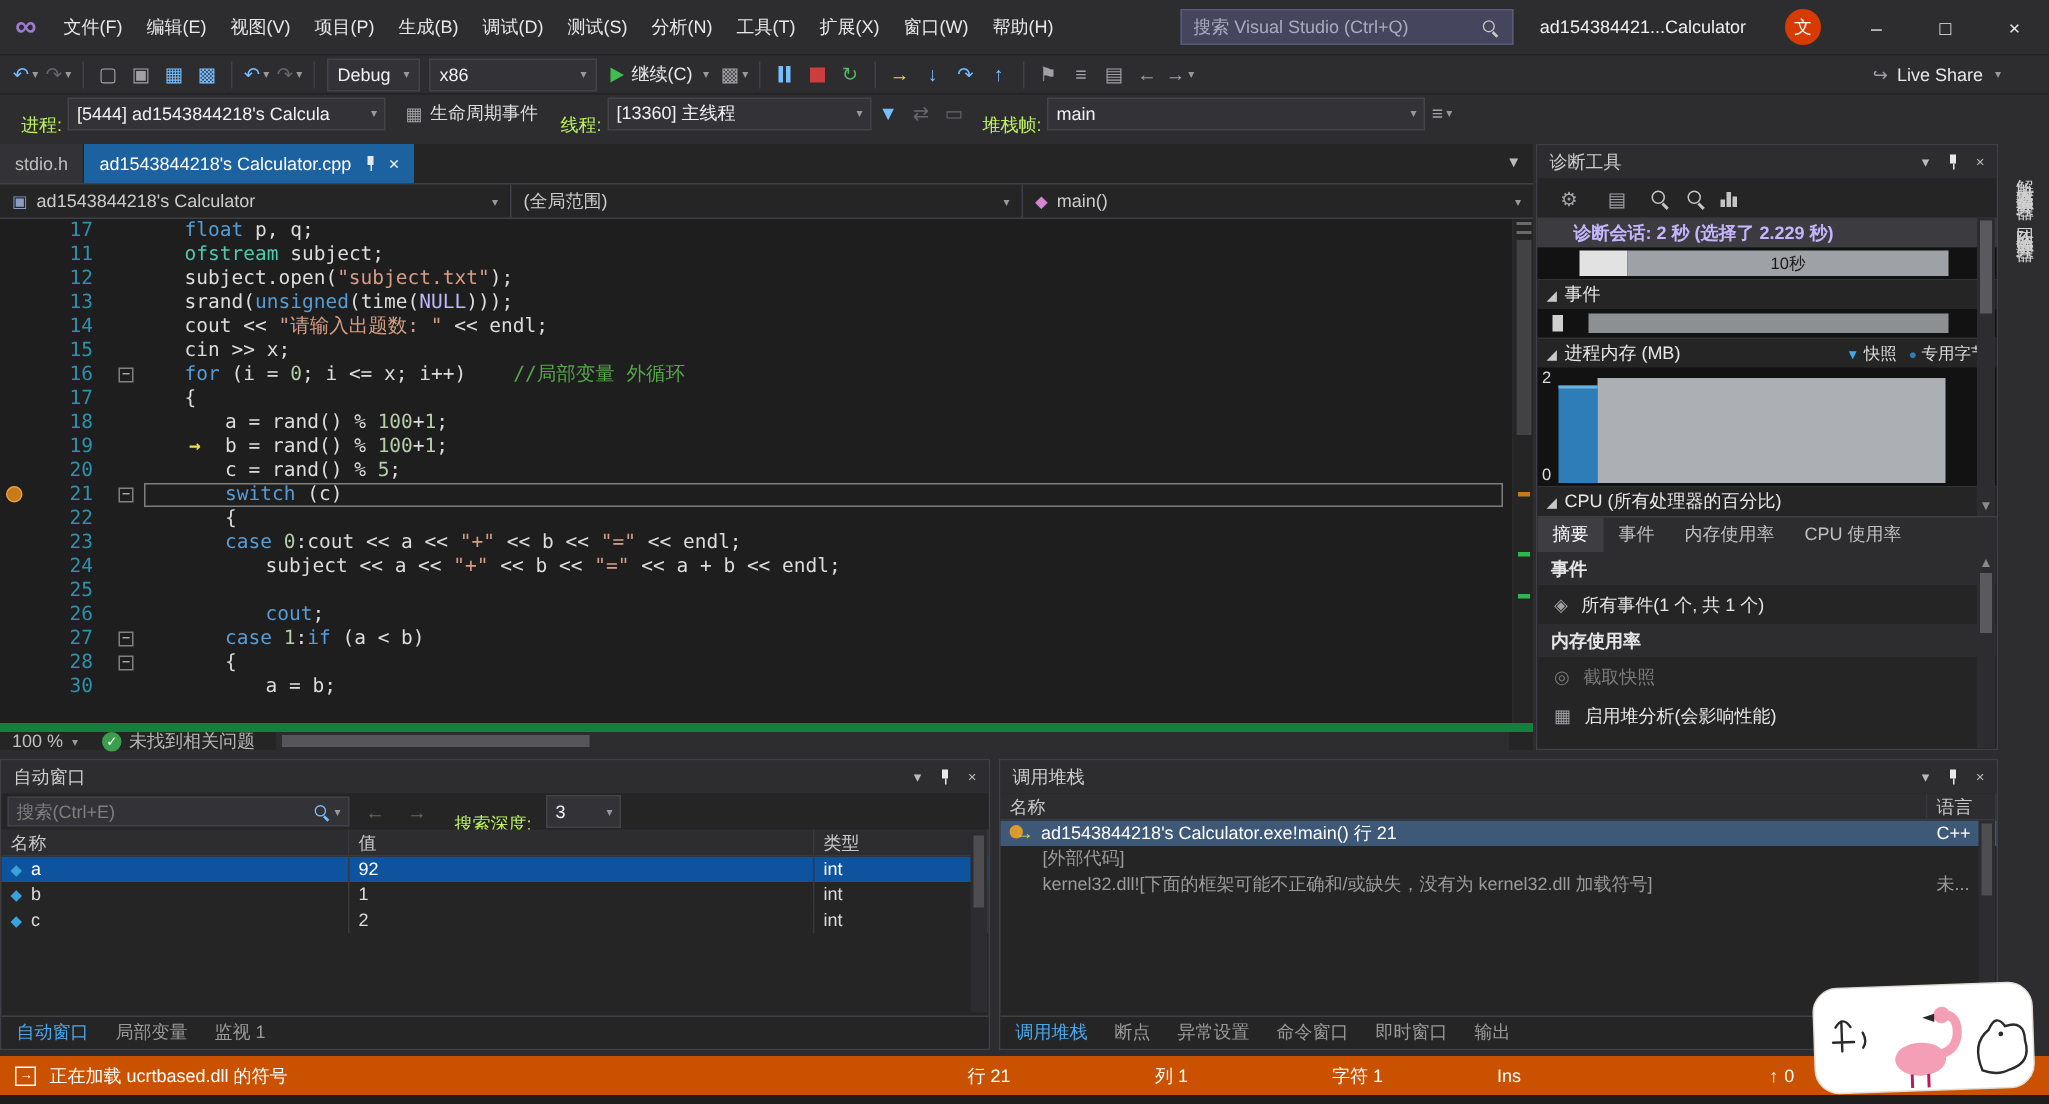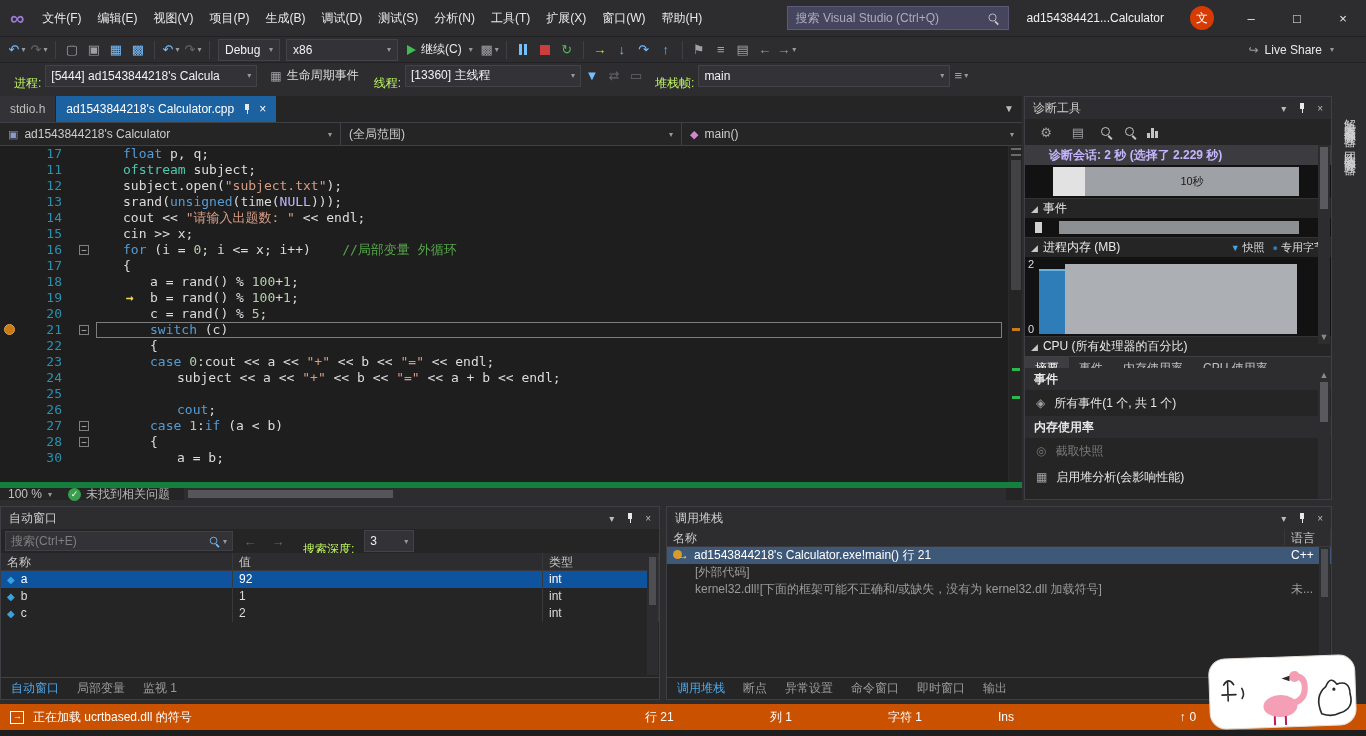--- a/index.html
+++ b/index.html
@@ -104,21 +104,21 @@
   
   .diag{left:1024px;top:96px;width:308px;height:404px;}
   .dg-toolbar{height:26px;display:flex;align-items:center;gap:10px;padding:0 10px;background:#252526;}
   .mag{width:14px;height:14px;position:relative;display:inline-block;}
   .mag::before{content:"";position:absolute;left:2px;top:2px;width:7px;height:7px;border:1.5px solid #C5C5C5;border-radius:50%;}
   .mag::after{content:"";position:absolute;left:10px;top:10px;width:5px;height:1.5px;background:#C5C5C5;transform:rotate(45deg);transform-origin:0 0;}
   .chart-ic{display:inline-flex;align-items:flex-end;gap:1px;height:12px;}
   .chart-ic i{width:3px;background:#C5C5C5;display:block;}
   .chart-ic i:nth-child(1){height:5px;} .chart-ic i:nth-child(2){height:10px;} .chart-ic i:nth-child(3){height:7px;}
   .dg-session{height:20px;line-height:20px;background:#3C3C40;color:#c4b5fd;font-weight:bold;padding:0 24px;font-size:12px;white-space:nowrap;}
-  .dtl{position:relative;height:34px;background:#121212;border-bottom:1px solid #333;}
+  .dtl{position:relative;height:22px;background:#121212;border-bottom:1px solid #333;}
   .dtl .wseg{position:absolute;left:28px;top:2px;bottom:2px;width:32px;background:#E2E2E2;}
   .dtl .gseg{position:absolute;left:60px;right:32px;top:2px;bottom:2px;background:#9EA2A6;color:#1A1A1A;
              display:flex;align-items:center;justify-content:center;font-size:11px;}
   .dsec{height:19px;display:flex;align-items:center;padding:0 6px;background:#252526;color:#E8E8E8;gap:5px;white-space:nowrap;}
   .tri{color:#C8C8C8;font-size:9px;}
   .legend{margin-left:auto;display:flex;gap:8px;font-size:11px;color:#DDD;align-items:center;white-space:nowrap;}
   .evtrack{position:relative;height:20px;background:#121212;border-bottom:1px solid #333;}
   .evtrack .evicon{position:absolute;left:10px;top:4px;width:7px;height:11px;background:#D0D0D0;}
   .evtrack .evband{position:absolute;left:34px;right:32px;top:3px;bottom:3px;background:#8C9093;}
   .memg{position:relative;height:80px;background:#121212;border-bottom:1px solid #333;}

